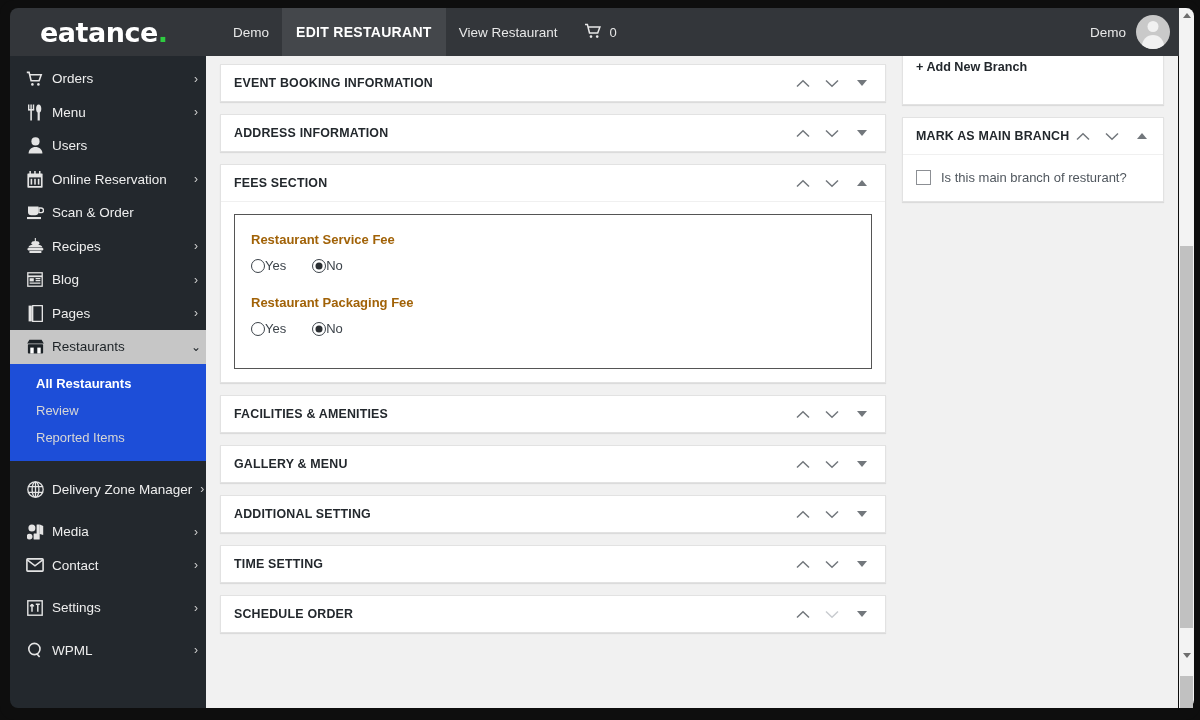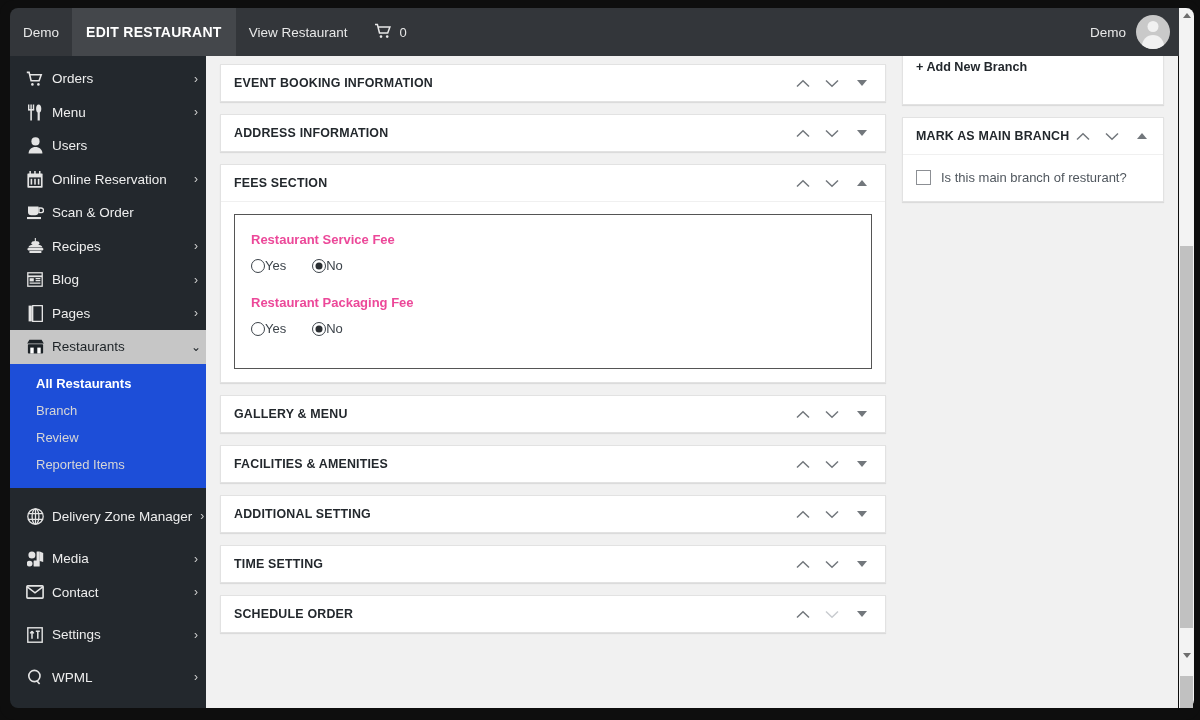--- a/index.html
+++ b/index.html
@@ -189,21 +189,21 @@
   .tri.up   { border-bottom:6px solid #72777c; }
 
   .pb-body { padding:12px 13px 13px 13px; border-top:1px solid #f0f0f0; }
 
   
   .inner-box {
     border:1px solid #555; padding:17px 16px 20px 16px;
     min-height:155px;
   }
   .fee-label {
-    font-size:13px; font-weight:bold; color:#ec4899;
+    font-size:13px; font-weight:bold; color:#a16207;
     margin-bottom:11px;
   }
   .fee-label.second { margin-top:22px; }
   .radio-row { display:flex; align-items:center; gap:26px; }
   .radio-opt { display:flex; align-items:center; cursor:pointer; }
   .radio {
     width:14px; height:14px; border-radius:50%;
     border:1.6px solid #3c434a; background:#fff;
     position:relative; flex:0 0 14px;
   }
@@ -258,20 +258,23 @@
     top:668px; bottom:0;
     background:#c1c1c1;
   }
 </style>
 </head>
 <body>
 
 <div id="window">
 
   <div id="adminbar">
+    <div id="logo">
+      <span>eatance</span><span class="dot">.</span>
+    </div>
 
     <div class="navtab">
       <span>Demo</span>
     </div>
     <div class="navtab active">
       <span>EDIT RESTAURANT</span>
     </div>
     <div class="navtab">
       <span>View Restaurant</span>
     </div>
@@ -404,21 +407,20 @@
               <rect x="4.3" y="8.6" width="3.4" height="5.9" fill="#ffffff"></rect>
               <rect x="11.3" y="8.6" width="3.4" height="5.9" fill="#ffffff"></rect>
             </svg>
           </span>
           <span class="mi-label">Restaurants</span>
           <span class="mi-arrow">⌄</span>
         </div>
       </div>
     <div id="submenu">
         <div class="sub-item cur">All Restaurants</div>
-        <div class="sub-item">Branch</div>
         <div class="sub-item">Review</div>
         <div class="sub-item">Reported Items</div>
       </div>
     <div id="menu-bottom">
         <div class="menu-item gap">
           <span class="mi-icon">
             <svg width="17" height="17" viewBox="0 0 17 17" fill="none" stroke="currentColor" stroke-width="1.3">
               <circle cx="8.5" cy="8.5" r="7.7"></circle>
               <ellipse cx="8.5" cy="8.5" rx="3.4" ry="7.7"></ellipse>
               <path d="M0.9 5.6h15.2M0.9 11.4h15.2M8.5 0.8v15.4"></path>
@@ -580,41 +582,41 @@
                     <div class="radio-opt">
                       <span class="radio on"></span>
                       <span>No</span>
                     </div>
                   </div>
                 </div>
               </div>
             </div>
             <div class="postbox">
               <div class="pb-head">
+                <div class="pb-title">FACILITIES &amp; AMENITIES</div>
+                <div class="pb-ctrl">
+                  <div class="ord-btn">
+                    <svg width="14" height="9" viewBox="0 0 14 9">
+                      <path d="M1 7.5 7 1.8 13 7.5" fill="none" stroke="#72777c" stroke-width="1.5"></path>
+                    </svg>
+                  </div>
+                  <div class="ord-btn">
+                    <svg width="14" height="9" viewBox="0 0 14 9">
+                      <path d="M1 1.5 7 7.2 13 1.5" fill="none" stroke="#72777c" stroke-width="1.5"></path>
+                    </svg>
+                  </div>
+                  <div class="tog-btn">
+                    <i class="tri down"></i>
+                  </div>
+                </div>
+              </div>
+            </div>
+            <div class="postbox">
+              <div class="pb-head">
                 <div class="pb-title">GALLERY &amp; MENU</div>
-                <div class="pb-ctrl">
-                  <div class="ord-btn">
-                    <svg width="14" height="9" viewBox="0 0 14 9">
-                      <path d="M1 7.5 7 1.8 13 7.5" fill="none" stroke="#72777c" stroke-width="1.5"></path>
-                    </svg>
-                  </div>
-                  <div class="ord-btn">
-                    <svg width="14" height="9" viewBox="0 0 14 9">
-                      <path d="M1 1.5 7 7.2 13 1.5" fill="none" stroke="#72777c" stroke-width="1.5"></path>
-                    </svg>
-                  </div>
-                  <div class="tog-btn">
-                    <i class="tri down"></i>
-                  </div>
-                </div>
-              </div>
-            </div>
-            <div class="postbox">
-              <div class="pb-head">
-                <div class="pb-title">FACILITIES &amp; AMENITIES</div>
                 <div class="pb-ctrl">
                   <div class="ord-btn">
                     <svg width="14" height="9" viewBox="0 0 14 9">
                       <path d="M1 7.5 7 1.8 13 7.5" fill="none" stroke="#72777c" stroke-width="1.5"></path>
                     </svg>
                   </div>
                   <div class="ord-btn">
                     <svg width="14" height="9" viewBox="0 0 14 9">
                       <path d="M1 1.5 7 7.2 13 1.5" fill="none" stroke="#72777c" stroke-width="1.5"></path>
                     </svg>

